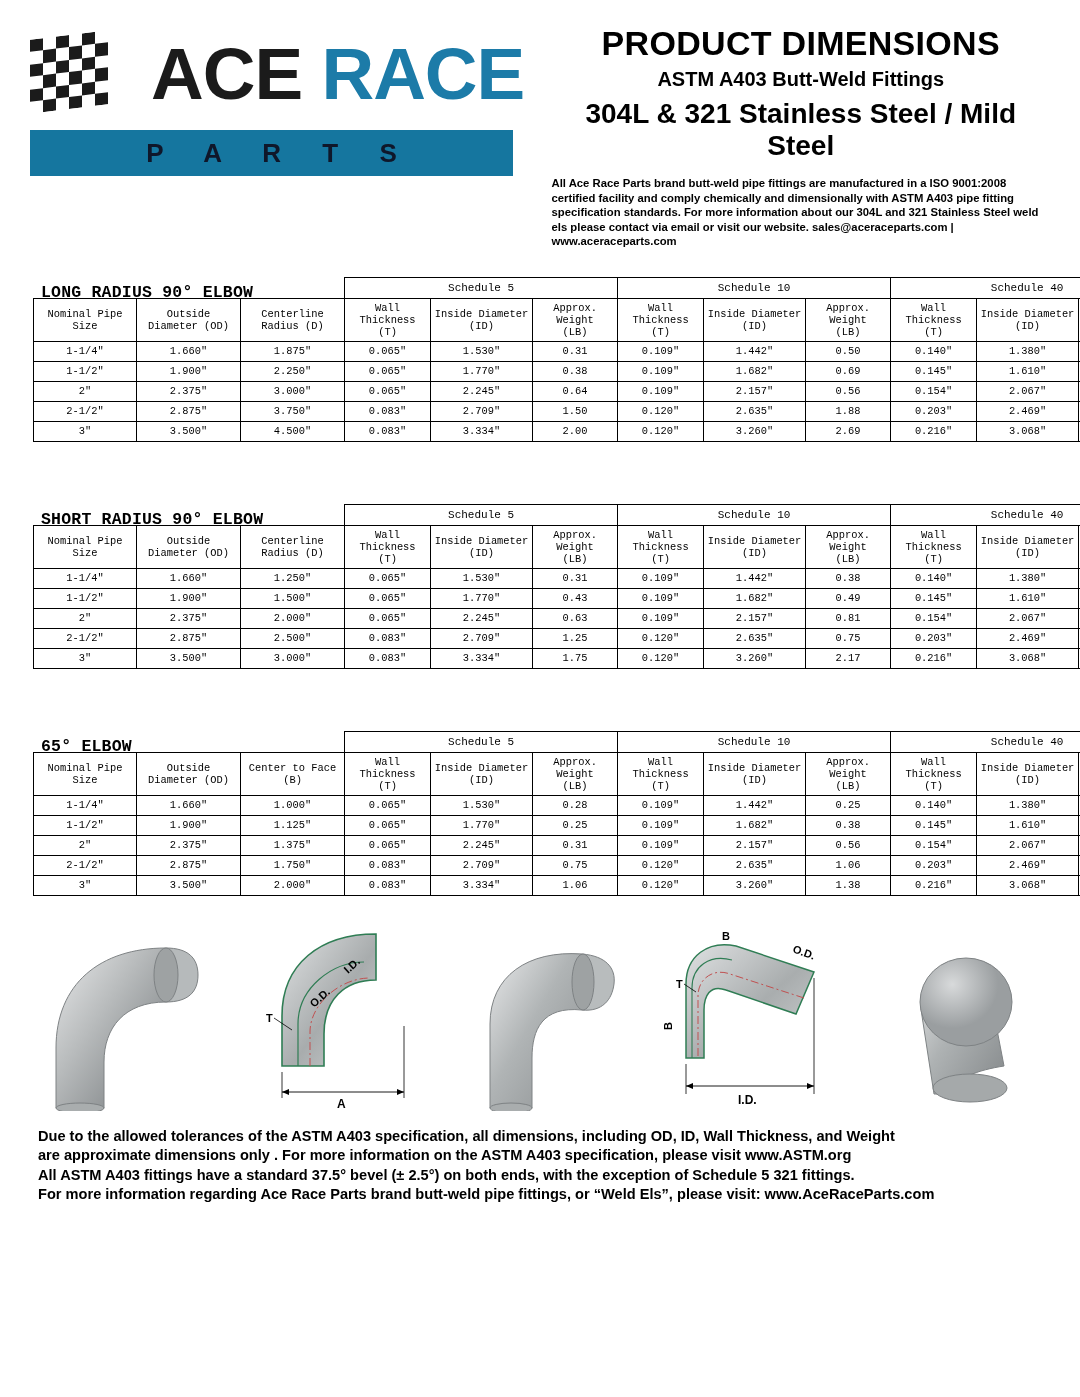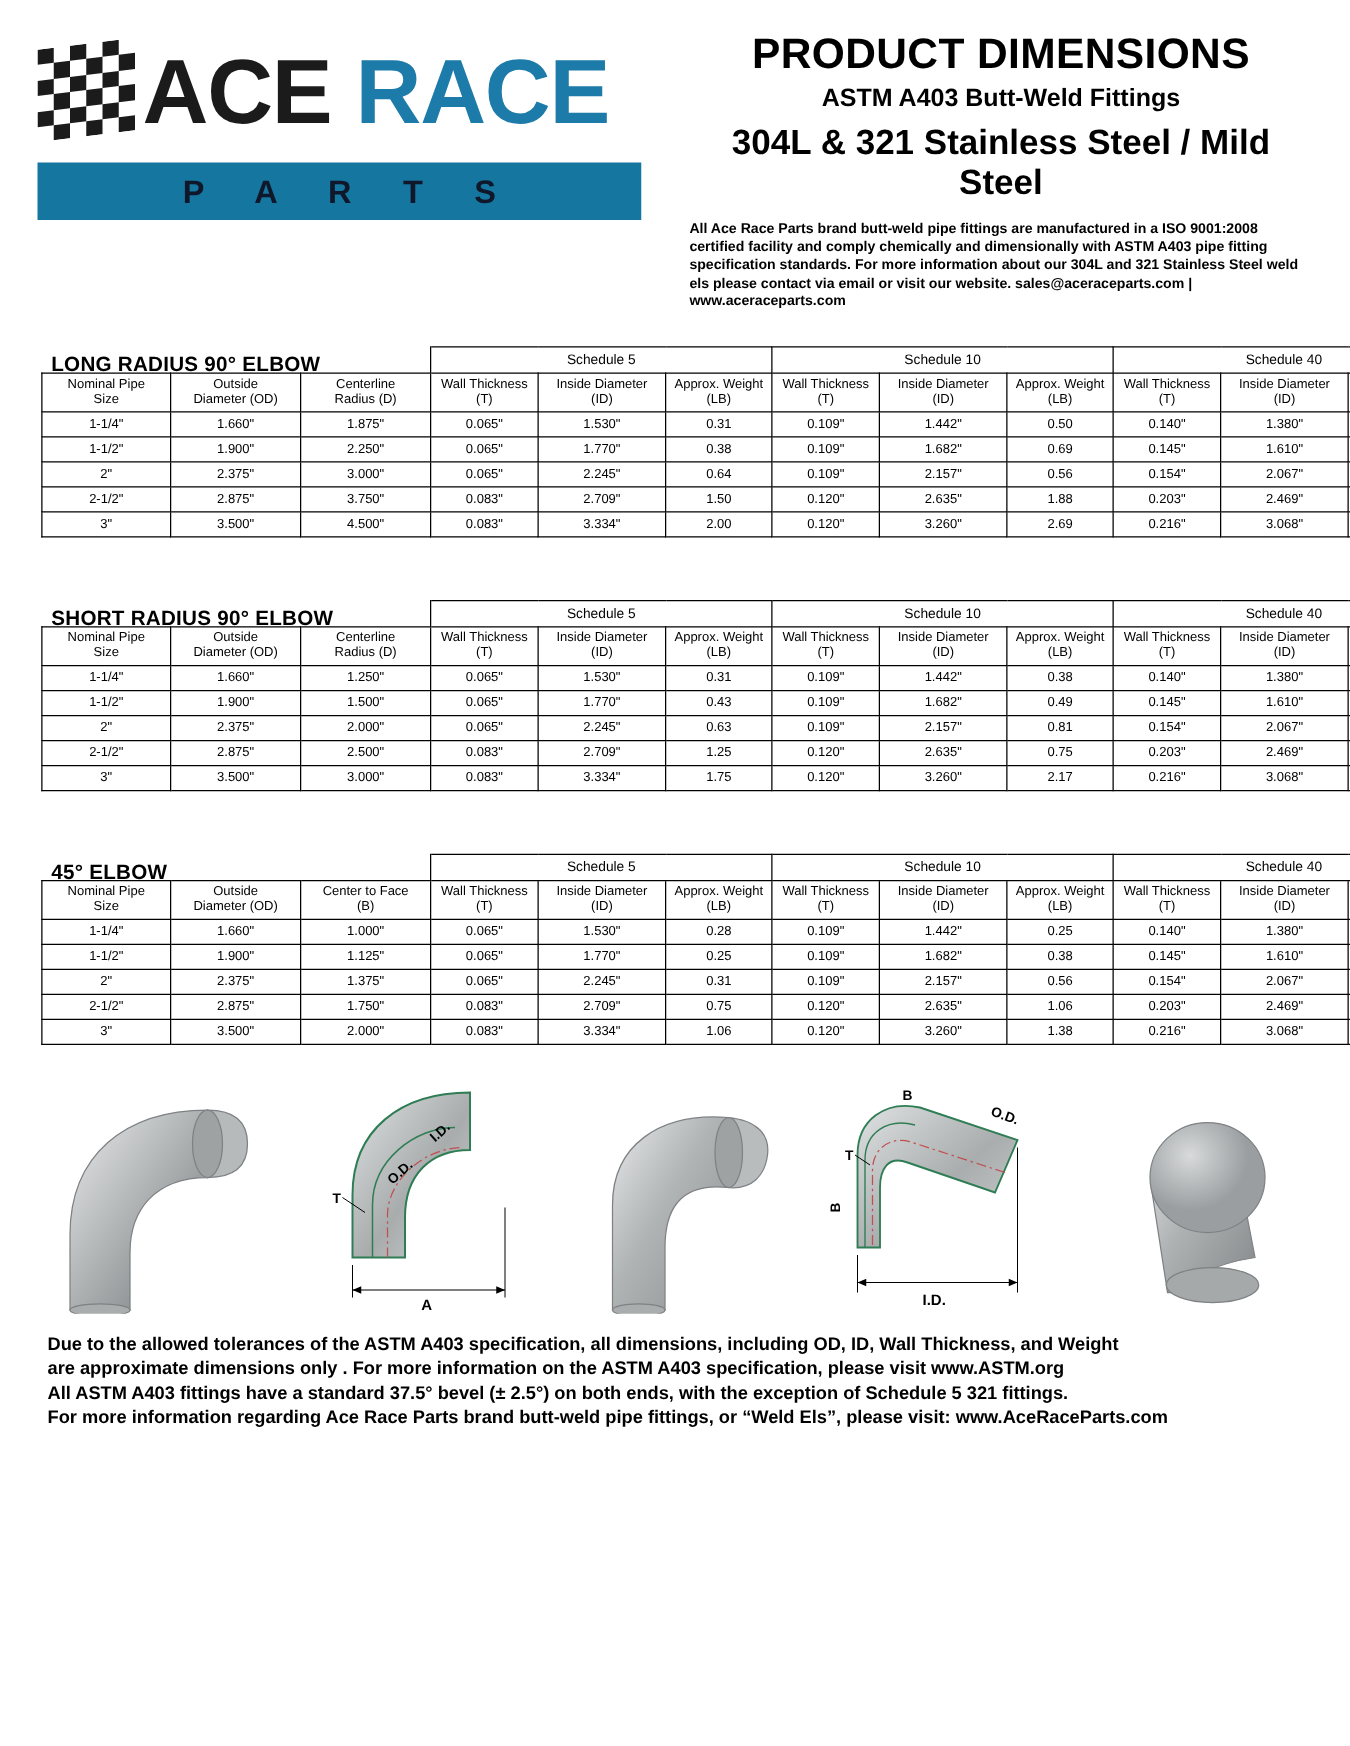--- a/index.html
+++ b/index.html
@@ -22,20 +22,21 @@
     width:78px; height:74px; margin-right:6px; margin-top:-4px;
     transform: skewY(-7deg);
   }
   .logo-word {
     font-family:"Liberation Sans", sans-serif;
     font-weight:bold;
     font-size:73px;
     letter-spacing:-1px;
     line-height:74px;
     white-space:nowrap;
+    margin-left:37px;
   }
   .logo-ace { color:#1b1b1b; }
   .logo-race { color:#1c7ba8; }
   .parts-bar {
     margin-top:6px;
     background:#15769f;
     width:483px; height:46px;
     display:flex; align-items:center; justify-content:center;
   }
   .parts-bar span {
@@ -60,21 +61,21 @@
   .tbl-title {
     font-size:16.5px; font-weight:bold; letter-spacing:0.2px;
     position:absolute; left:8px; top:6px;
   }
   table { border-collapse:collapse; width:1014px; table-layout:fixed; }
   table td, table th { border:1px solid #000; font-size:10.4px; text-align:center; padding:1px 0; }
   .sched-head td { font-size:11px; padding:4px 0 4px 0; }
   .sched-head td.blank { border-left:none; border-top:none; border-bottom:none; }
   .hdr td { font-size:10.4px; line-height:12px; padding:3px 1px; }
   .data td { height:20px; }
-  .tblwrap { position:relative; margin-top:4px; }
+  .tblwrap { position:relative; margin-top:16px;font-family:Liberation Mono, monospace; }
   .spacer-md { height:46px; }
 
   
   col.c1 { width:103px; }
   col.c2 { width:104px; }
   col.c3 { width:104px; }
   col.cw { width:86px; }
   col.cid { width:102px; }
   col.cwt { width:85px; }
 
@@ -363,21 +364,21 @@
           </tr>
         </tbody>
       </table>
     </div>
   </div>
 
   <div class="spacer-md"></div>
 
   <div class="section">
     <div class="tblwrap">
-      <div class="tbl-title">45° ELBOW</div>
+      <div class="tbl-title">65° ELBOW</div>
       <table>
         <colgroup>
           <col class="c1">
             <col class="c2">
             <col class="c3">
           <col class="cw">
             <col class="cid">
             <col class="cwt">
           <col class="cw">
             <col class="cid">

